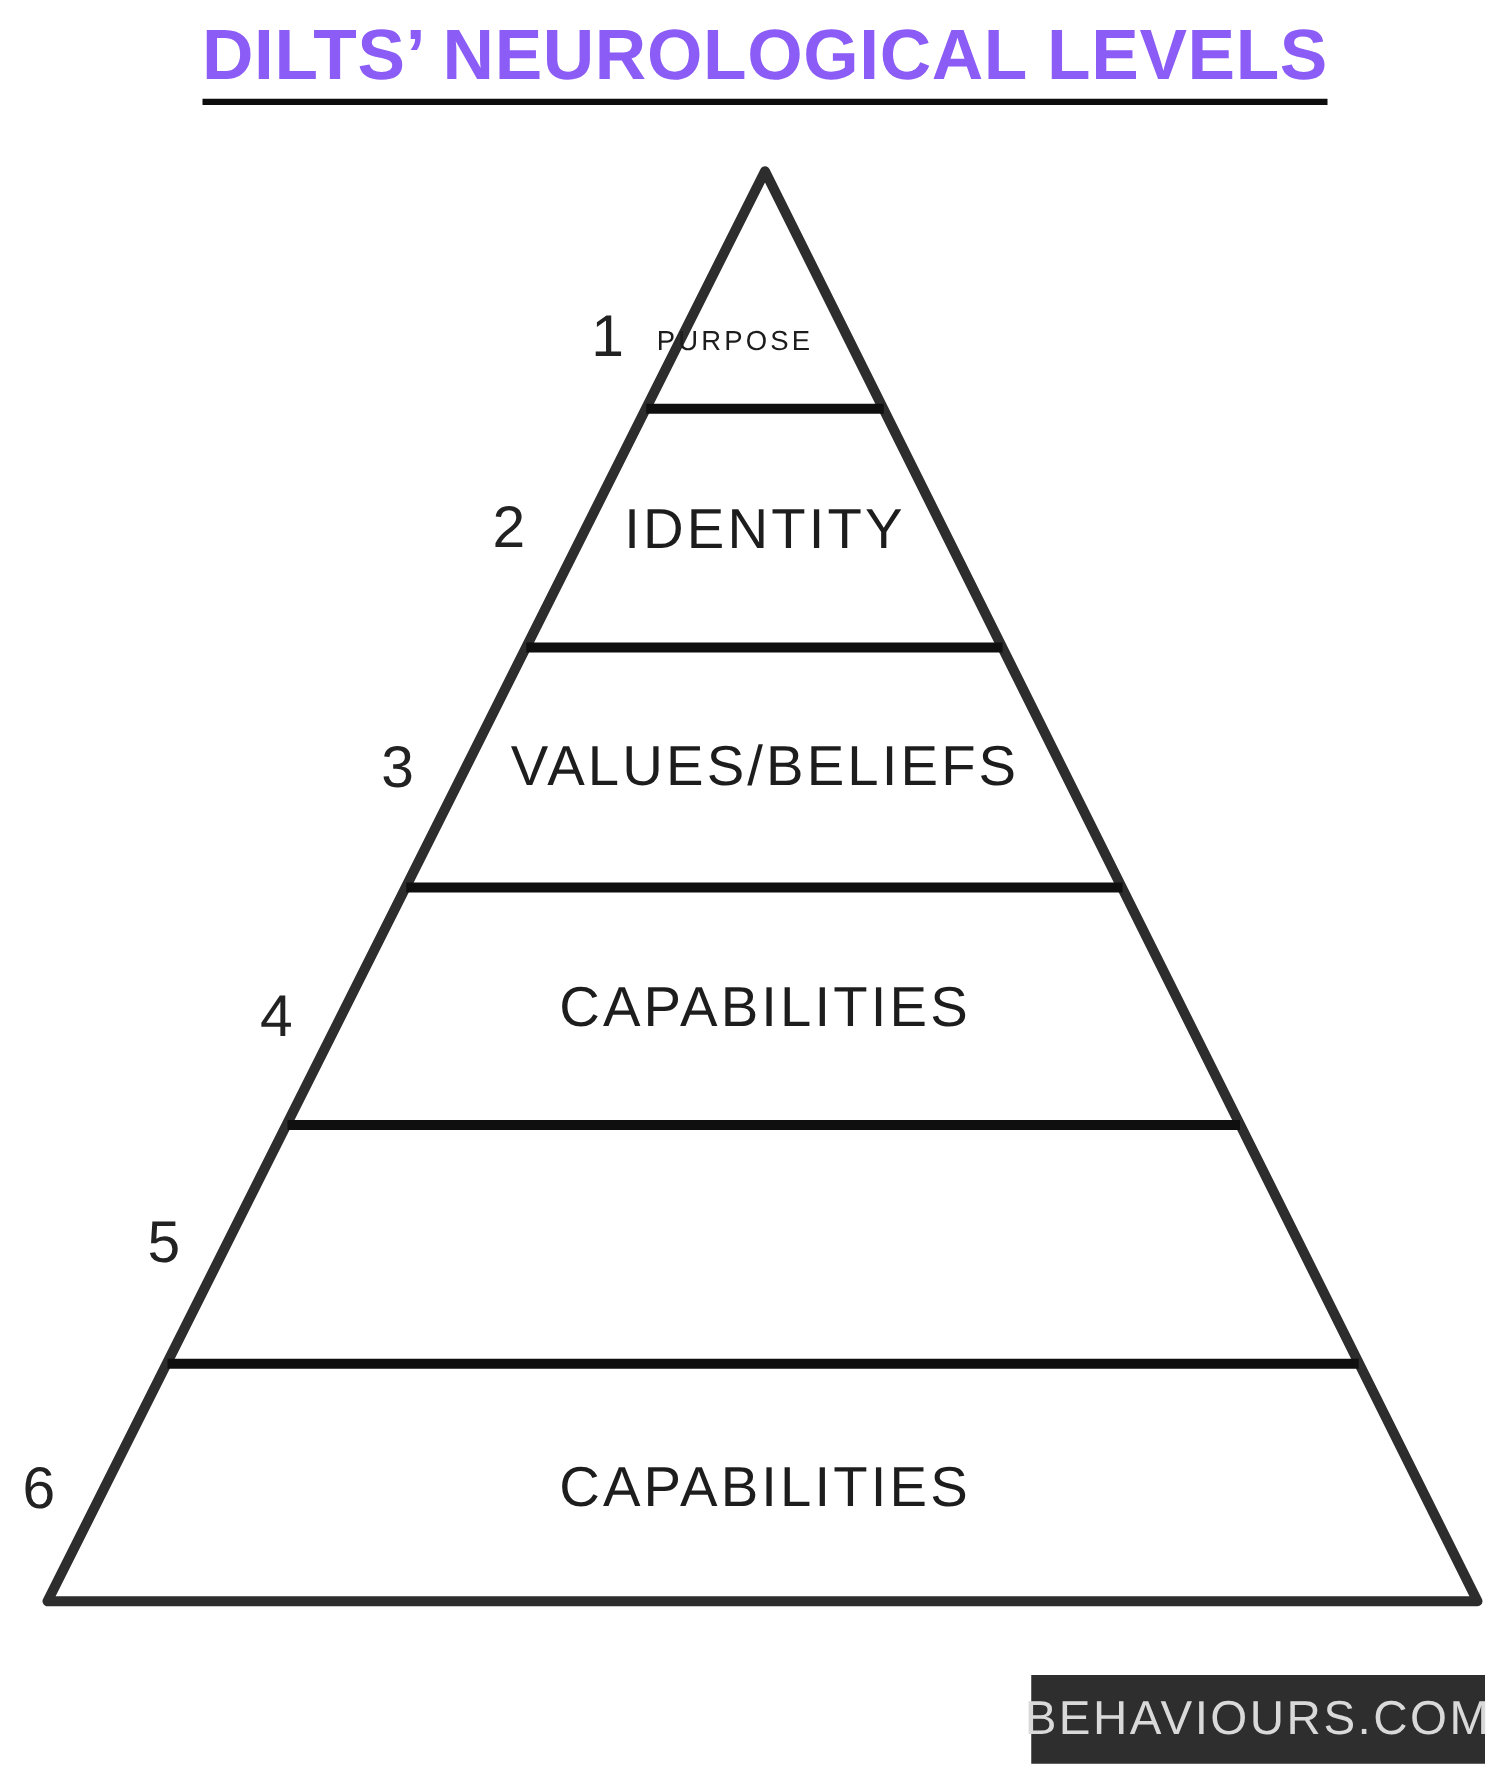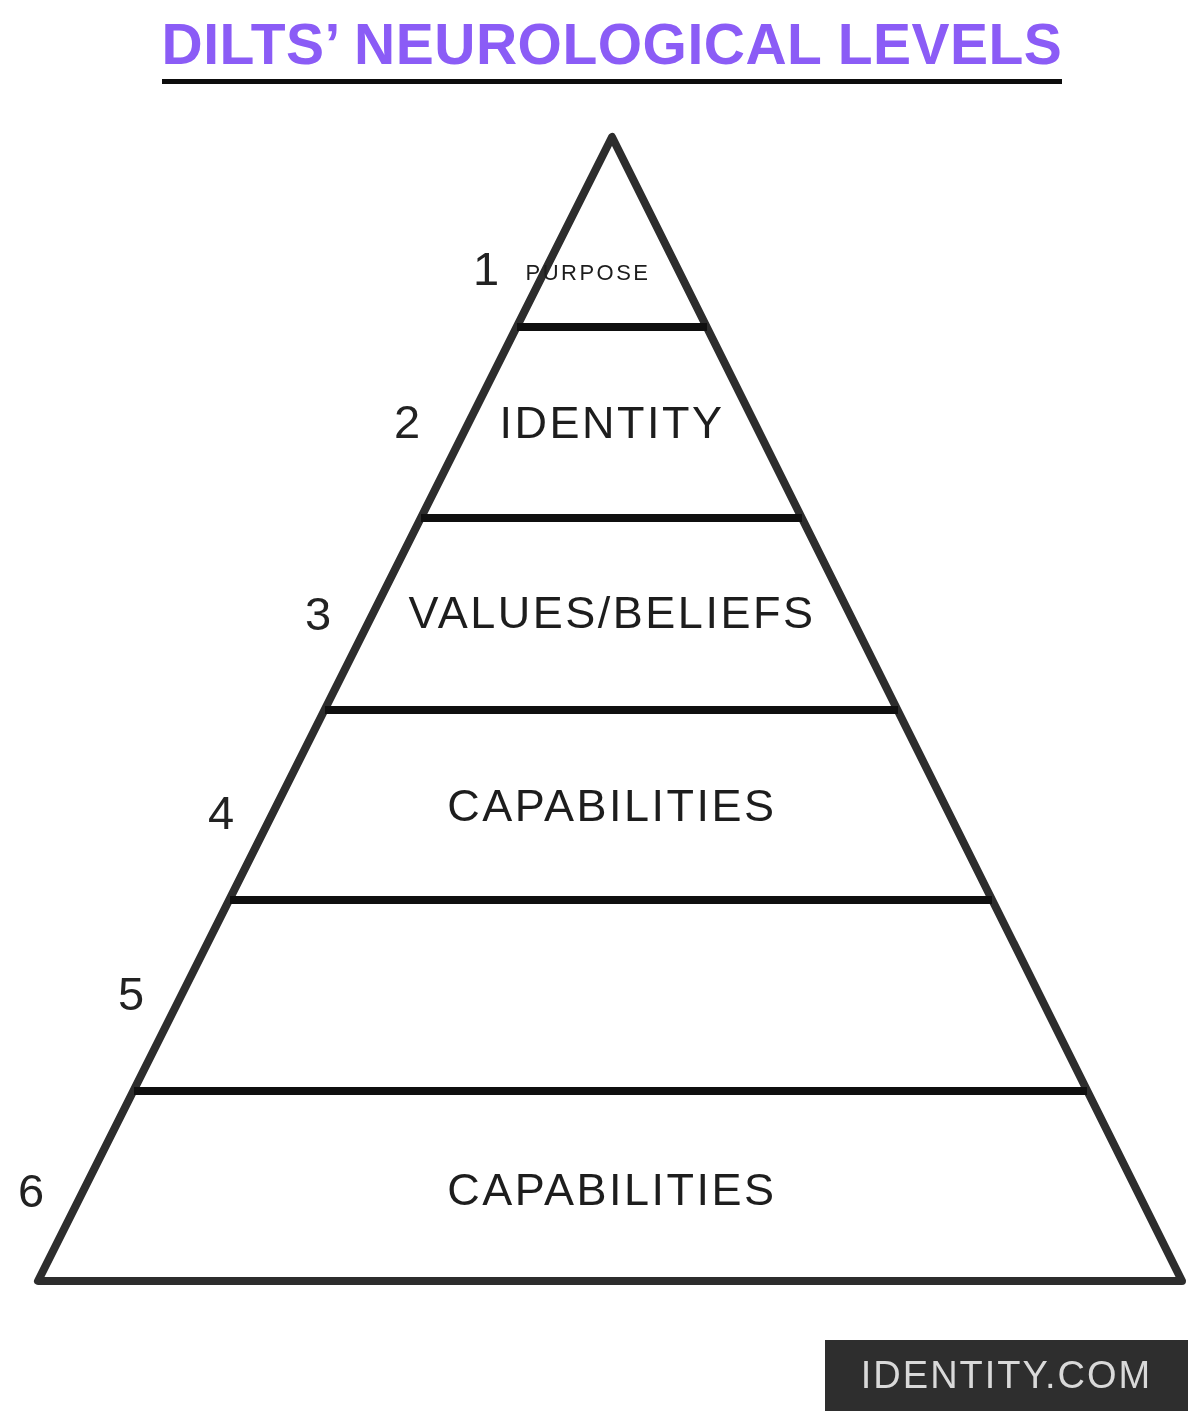--- a/index.html
+++ b/index.html
@@ -123,16 +123,16 @@
   <div class="level-number" style="left:131px; top:993px;">5</div>
   <div class="level-number" style="left:31px; top:1190px;">6</div>
 
   <div class="level-label label-small" style="left:588px; top:273px;">PURPOSE</div>
   <div class="level-label label-big" style="left:612px; top:613px;">VALUES/BELIEFS</div>
   <div class="level-label label-big" style="left:612px; top:423px;">IDENTITY</div>
   <div class="level-label label-big" style="left:612px; top:806px;">CAPABILITIES</div>
   <div class="level-label label-big" style="left:612px; top:1190px;">CAPABILITIES</div>
 
   <div class="watermark">
-    <span class="watermark-text">IDENTITY.COM</span>
+    <span class="watermark-text">BEHAVIOURS.COM</span>
   </div>
 
 </div>
 
 </body></html>

